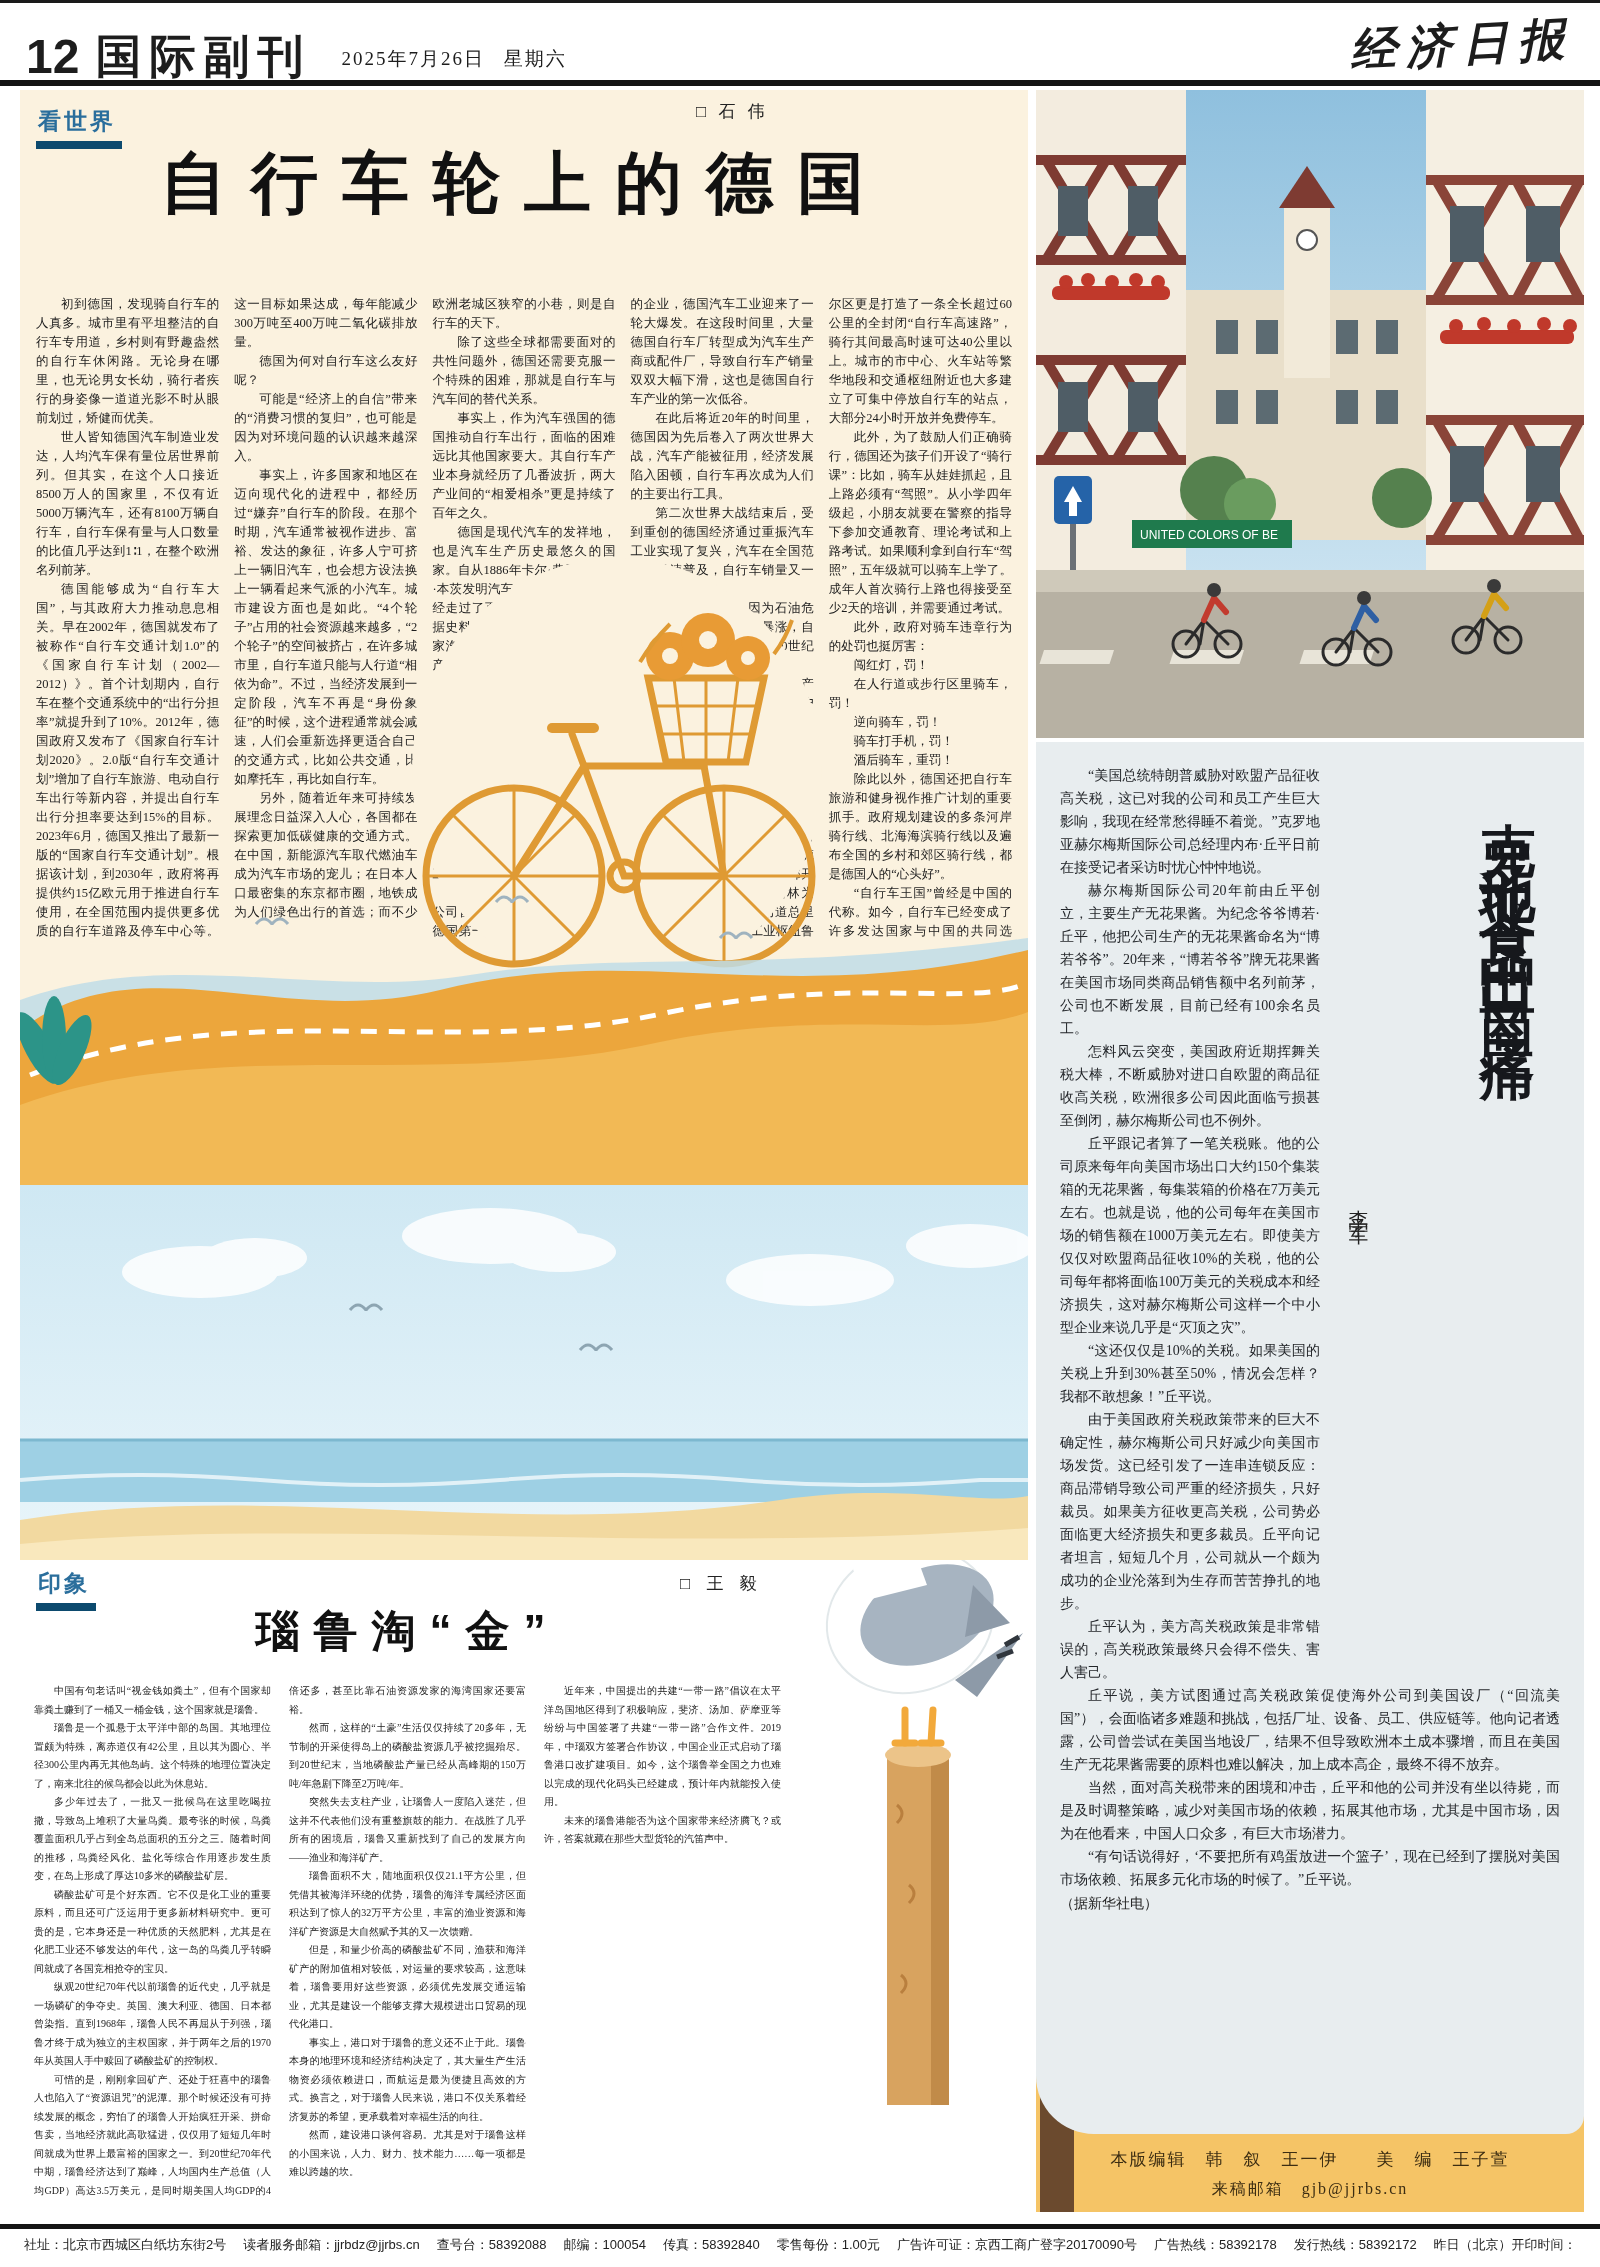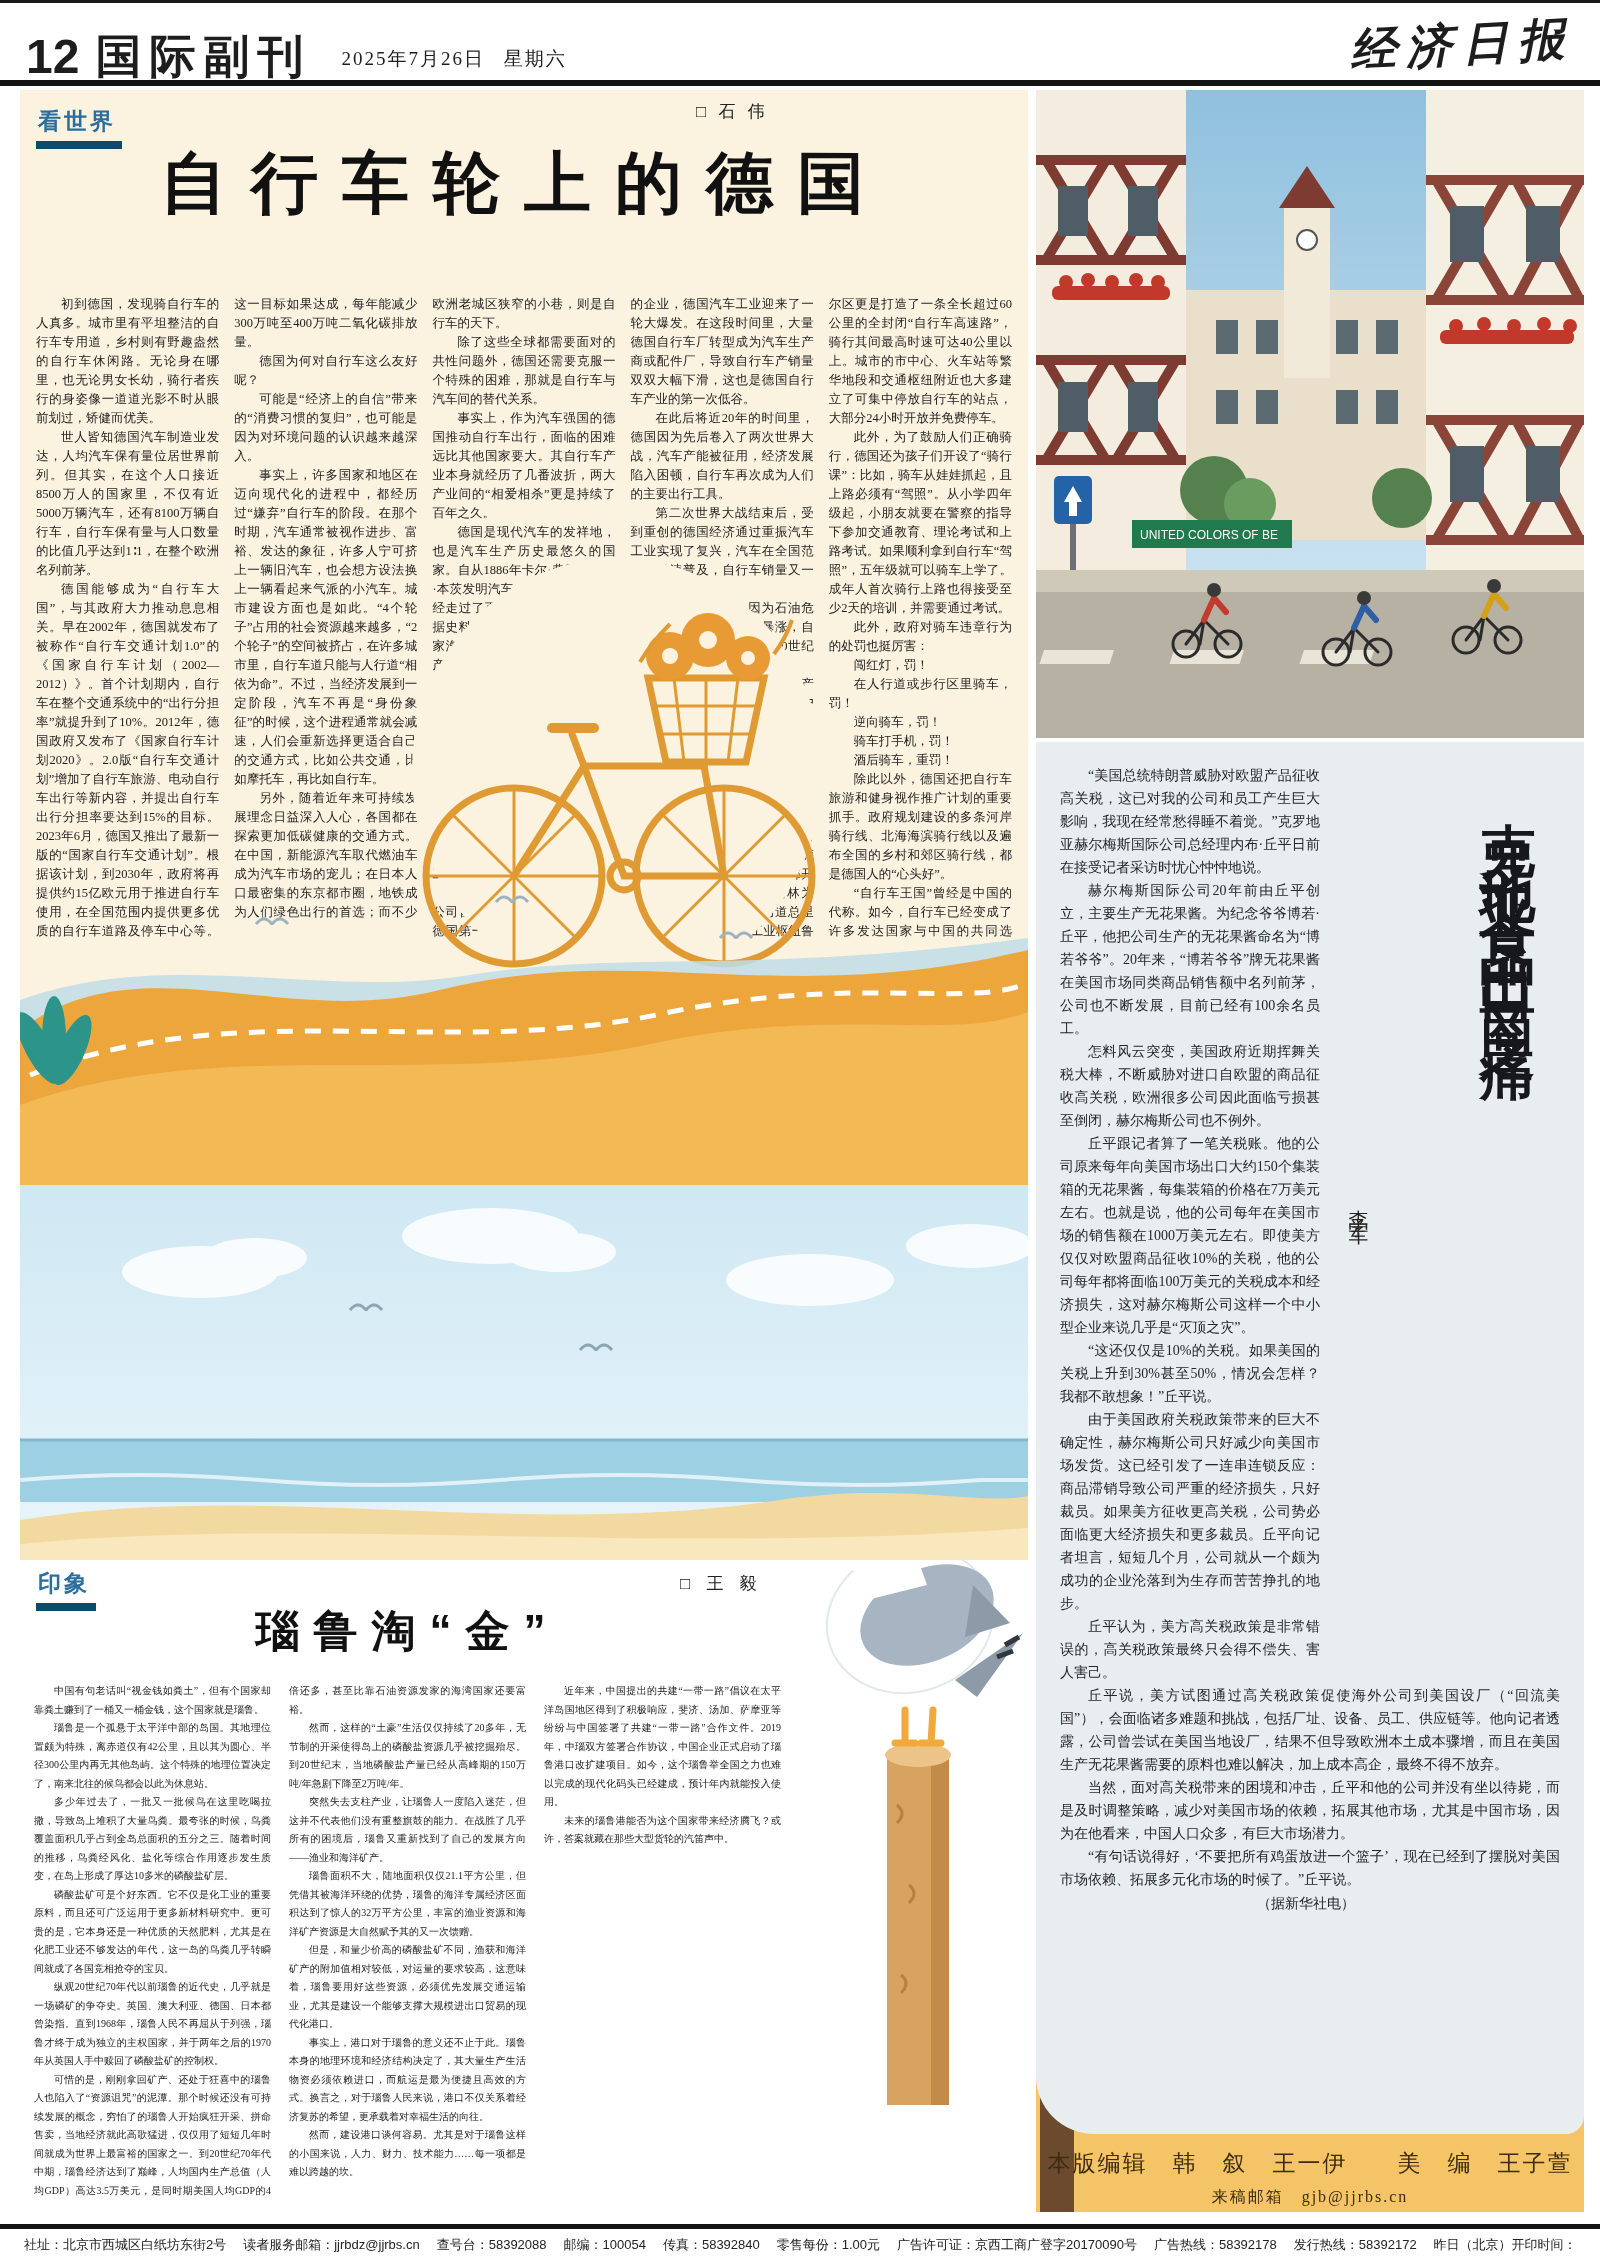--- a/index.html
+++ b/index.html
@@ -36,23 +36,23 @@
   #door{left:1040px;top:2060px;width:34px;height:152px;background:#6b4a2e;border-radius:17px 17px 0 0;z-index:1;}
   #croatia{left:1036px;top:742px;width:548px;height:1392px;background:#e8edef;z-index:2;
            border-radius:0 0 18px 58px;padding:22px 24px;box-sizing:border-box;overflow:hidden;}
   .cro-float{float:right;width:240px;height:878px;position:relative;}
   #cro-title{position:absolute;right:0;top:14px;writing-mode:vertical-rl;height:830px;
        font-family:"Liberation Serif",serif;font-weight:900;font-size:56px;line-height:104px;
        letter-spacing:22px;color:#16181c;}
   #cro-author{position:absolute;left:26px;top:430px;writing-mode:vertical-rl;
        font-size:20px;letter-spacing:8px;color:#222;}
   #cro-body p{margin:0;text-indent:2em;font-size:14px;line-height:23px;text-align:justify;color:#23262a;}
-  #cro-credit{text-align:center;font-size:14px;padding-right:8px;margin-top:4px;}
+  #cro-credit{text-align:left;font-size:14px;padding-right:8px;margin-top:4px;}
   #editors{left:1036px;top:2148px;width:548px;text-align:center;z-index:3;color:#3c2d12;}
-  #editors .ed1{font-size:23px;letter-spacing:2px;}
+  #editors .ed1{font-size:17px;letter-spacing:2px;}
   #editors .ed2{font-size:16px;margin-top:8px;letter-spacing:2px;}
   
   #nauru{left:20px;top:1560px;width:775px;height:652px;background:#fff;}
   #nau-tag{left:16px;top:8px;}
   #nau-byline{left:660px;top:12px;font-size:17px;letter-spacing:6px;color:#222;}
   #nau-title{left:0;top:42px;width:100%;text-align:center;
        font-family:"Liberation Sans","DejaVu Sans",sans-serif;font-weight:900;
        font-size:44px;letter-spacing:14px;color:#111;}
   #nau-body{left:14px;top:122px;width:747px;height:518px;column-count:3;column-gap:18px;
        column-fill:auto;overflow:hidden;}

